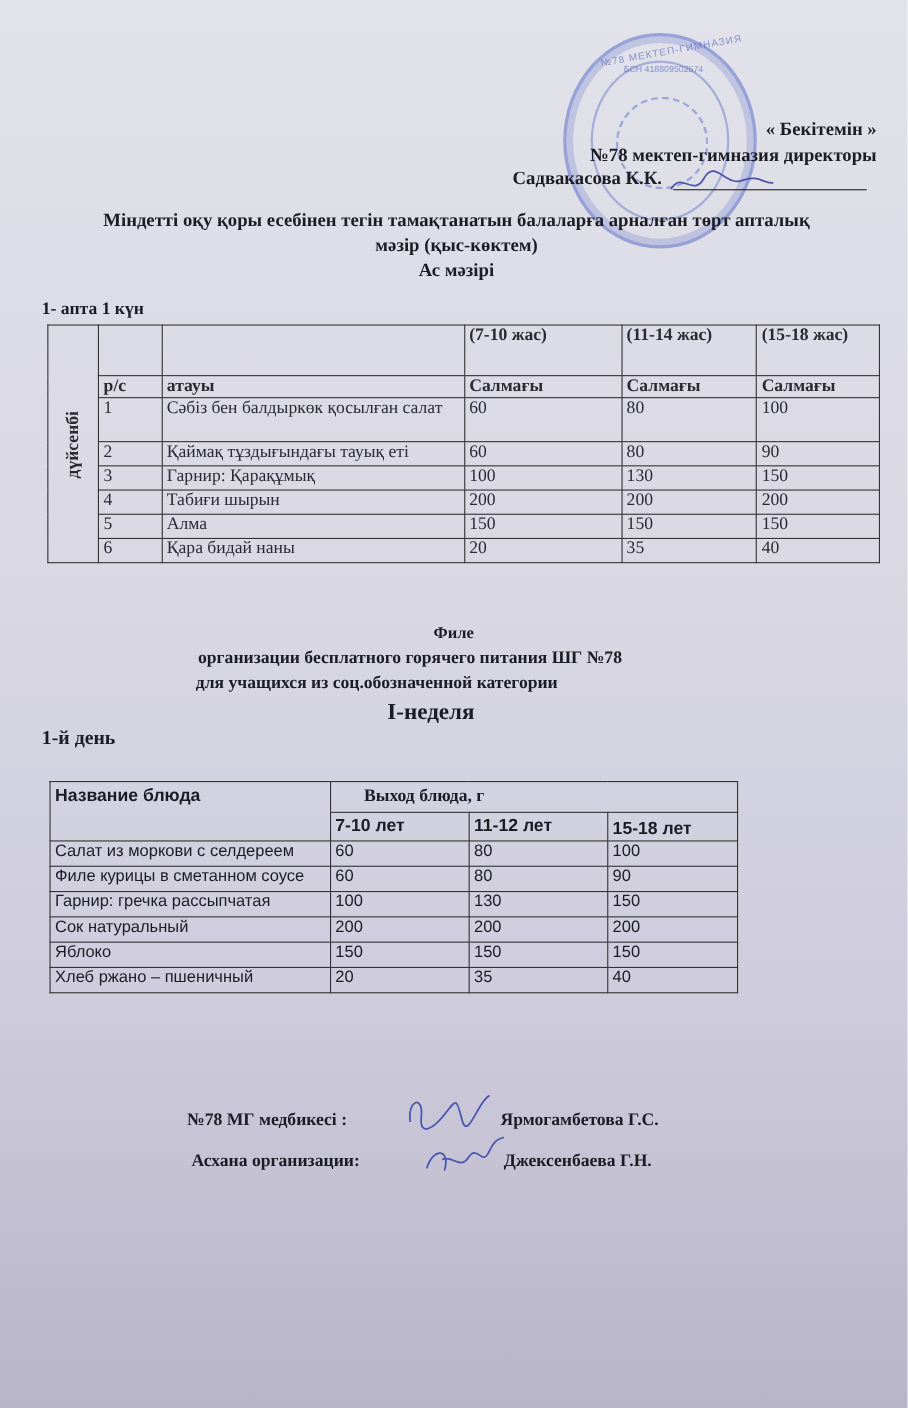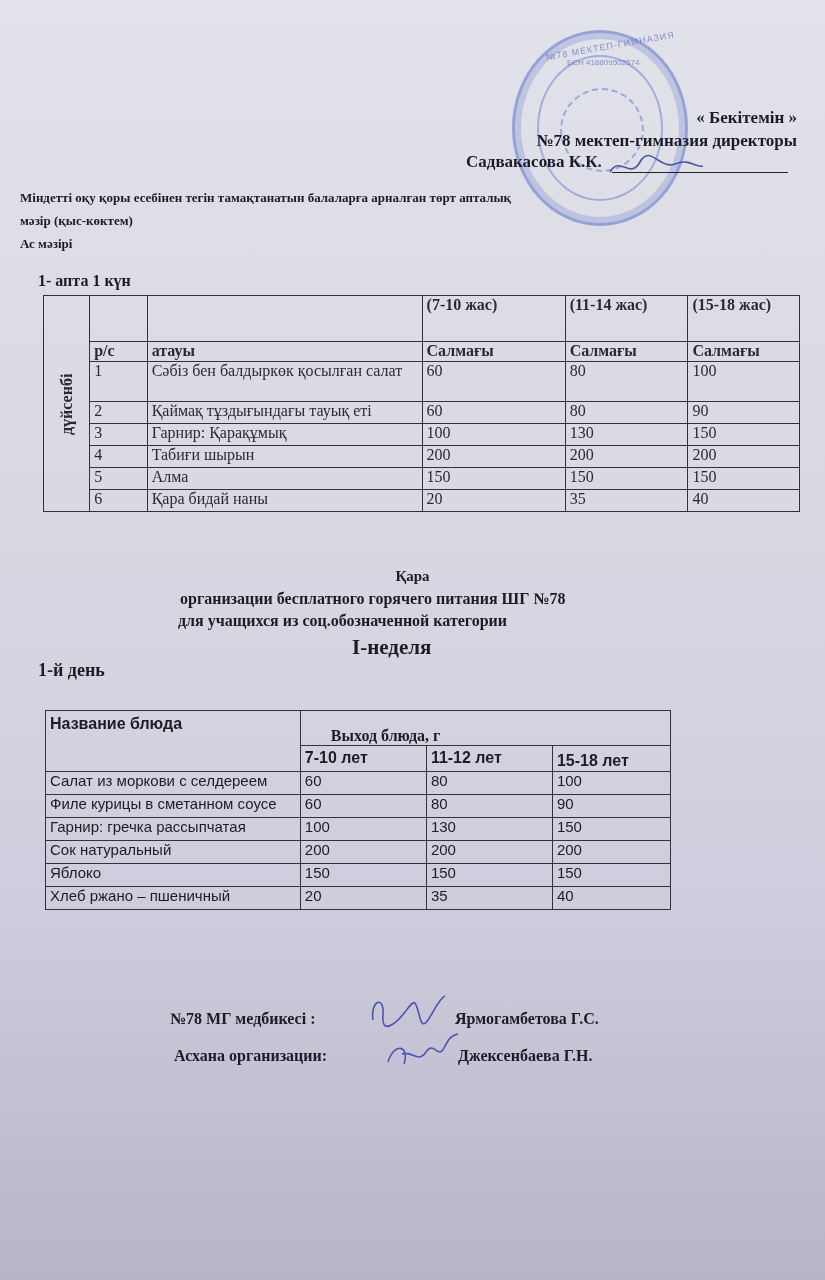--- a/index.html
+++ b/index.html
@@ -17,21 +17,21 @@
     border:3px solid rgba(90,110,200,0.55); box-shadow: inset 0 0 0 6px rgba(90,110,200,0.25);
   }
   .stamp .inner { position:absolute; left:22px; top:22px; right:22px; bottom:22px; border-radius:50%;
     border:2px solid rgba(90,110,200,0.45); }
   .stamp .emblem { position:absolute; left:45px; top:55px; width:80px; height:80px; border-radius:50%;
     border:2px dashed rgba(90,110,200,0.5); }
   .stamp .arc { position:absolute; left:30px; top:8px; font-family:"Liberation Sans",sans-serif; font-size:9px; color:rgba(80,100,190,0.65); letter-spacing:1px; transform:rotate(-10deg); }
   .stamp .arc2 { position:absolute; left:52px; top:25px; font-family:"Liberation Sans",sans-serif; font-size:8px; color:rgba(80,100,190,0.65); }
 
   .approve { font-size:17px; font-weight:bold; text-align:right; }
-  .title { font-size:13px; font-weight:bold; }
+  .title { font-size:17px; font-weight:bold; text-align:center; }
 
   table { border-collapse:collapse; position:absolute; }
   td { border:1px solid #333; padding:0 4px; vertical-align:top; font-size:16px; line-height:18px; }
   .t1 td { color:#2a2a30;margin-left:28px; }
   .t1 .hd { font-weight:bold; }
   .vert { writing-mode:vertical-rl; transform:rotate(180deg); font-weight:bold; text-align:center; vertical-align:middle; }
 
   .t2 td { font-family:"Liberation Sans","DejaVu Sans",sans-serif; font-size:15px; }
   .t2 .hd { font-family:"Liberation Sans",sans-serif; font-weight:bold; font-size:16px; }
 
@@ -116,31 +116,31 @@
   <tr style="height:22px;">
     <td>6</td>
     <td>Қара бидай наны</td>
     <td>20</td>
     <td>35</td>
     <td>40</td>
   </tr>
 </tbody>
   </table>
 
-<div class="abs bold" style="left:0; width:825px; top:568px; text-align:center; font-size:15px;">Қара</div>
+<div class="abs bold" style="left:0; width:825px; top:568px; text-align:center; font-size:15px;">Филе</div>
 <div class="abs bold" style="left:180px; top:590px; font-size:16px;">организации бесплатного горячего питания ШГ №78</div>
 <div class="abs bold" style="left:178px; top:612px; font-size:16px;">для учащихся из соц.обозначенной категории</div>
 <div class="abs bold" style="left:352px; top:635px; font-size:21px;">I-неделя</div>
 <div class="abs bold" style="left:38px; top:660px; font-size:18px;">1-й день</div>
 
 <table class="t2" style="left:45px; top:710px; width:626px;">
   <tbody>
       <tr style="height:28px;">
     <td rowspan="2" class="hd" style="width:285px; padding-top:4px;">Название блюда</td>
-    <td colspan="3" class="hd" style="padding-left:30px; padding-top:16px; font-family:'Liberation Serif',serif;">Выход блюда, г</td>
+    <td colspan="3" class="hd" style="padding-left:30px; padding-top:4px; font-family:'Liberation Serif',serif;">Выход блюда, г</td>
   </tr>
   <tr style="height:26px;">
     <td class="hd" style="width:140px; padding-top:3px;">7-10 лет</td>
     <td class="hd" style="width:140px; padding-top:3px;">11-12 лет</td>
     <td class="hd" style="width:130px; padding-top:6px;">15-18 лет</td>
   </tr>
   <tr style="height:23px;">
     <td>Салат из моркови с селдереем</td>
     <td>60</td>
     <td>80</td>

